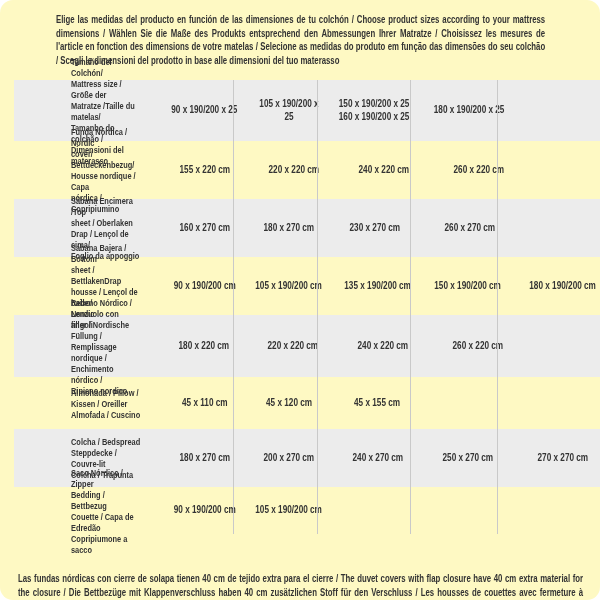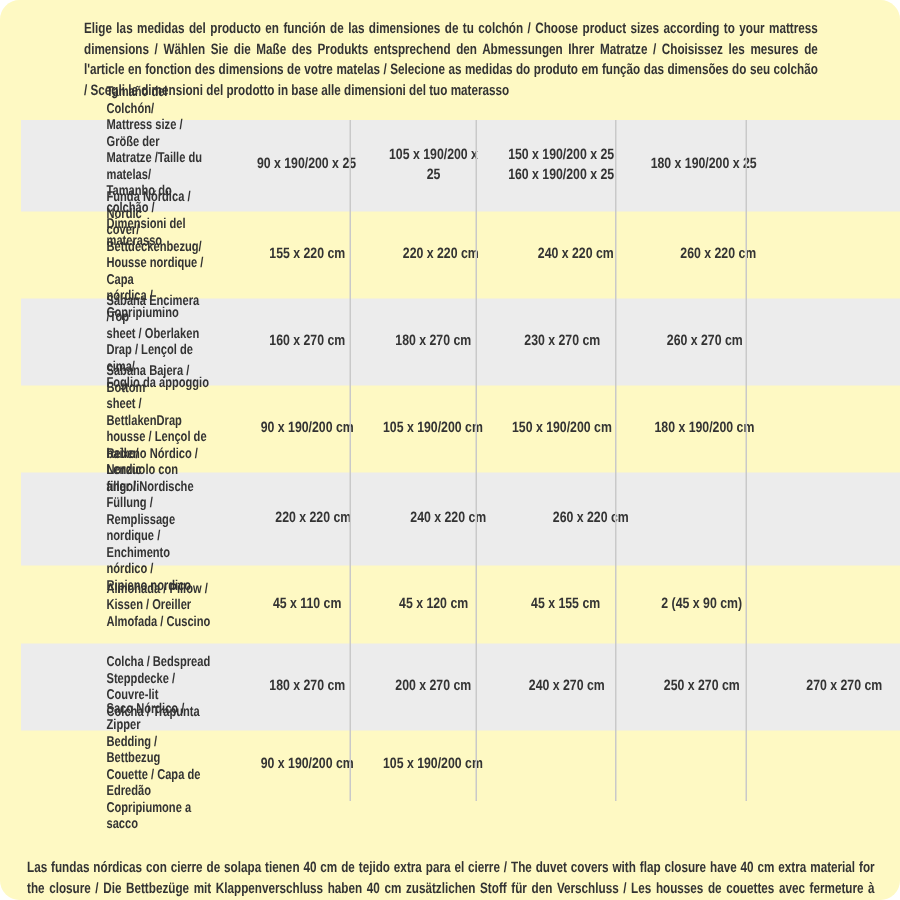--- a/index.html
+++ b/index.html
@@ -107,36 +107,42 @@
 sheet / BettlakenDrap
 housse / Lençol de baixo/
 Lenzuolo con angoli</span>
         </div>
       <div class="cell c1">
           <span class="val">90 x 190/200 cm</span>
         </div>
       <div class="cell c2">
           <span class="val">105 x 190/200 cm</span>
         </div>
+      <div class="cell c3">
+          <span class="val">135 x 190/200 cm</span>
+        </div>
       <div class="cell c4">
           <span class="val">150 x 190/200 cm</span>
         </div>
       <div class="cell c5">
           <span class="val">180 x 190/200 cm</span>
         </div>
     </div>
 
     <div class="r h5 g">
       <div class="cell cl">
           <span class="lbl">Relleno Nórdico / Nordic
 filler / Nordische Füllung /
 Remplissage nordique /
 Enchimento nórdico /
 Ripieno nordico</span>
         </div>
+      <div class="cell c2">
+          <span class="val">180 x 220 cm</span>
+        </div>
       <div class="cell c3">
           <span class="val">220 x 220 cm</span>
         </div>
       <div class="cell c4">
           <span class="val">240 x 220 cm</span>
         </div>
       <div class="cell c5">
           <span class="val">260 x 220 cm</span>
         </div>
     </div>
@@ -148,23 +154,20 @@
 Almofada / Cuscino</span>
         </div>
       <div class="cell c1">
           <span class="val">45 x 110 cm</span>
         </div>
       <div class="cell c2">
           <span class="val">45 x 120 cm</span>
         </div>
       <div class="cell c3">
           <span class="val">45 x 155 cm</span>
-        </div>
-      <div class="cell c4">
-          <span class="val">2 (45 x 90 cm)</span>
         </div>
     </div>
 
     <div class="r h7 g">
       <div class="cell cl">
           <span class="lbl">Colcha / Bedspread
 Steppdecke / Couvre-lit
 Colcha / Trapunta</span>
         </div>
       <div class="cell c1">

